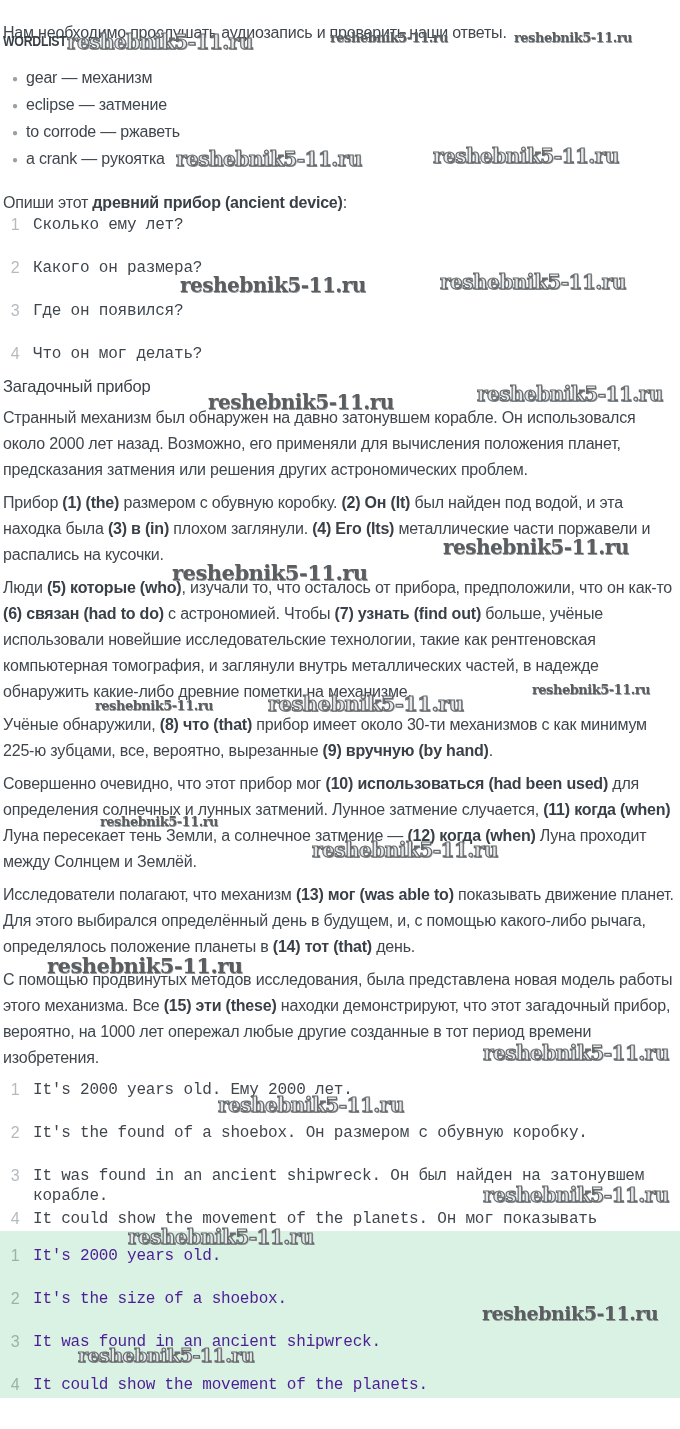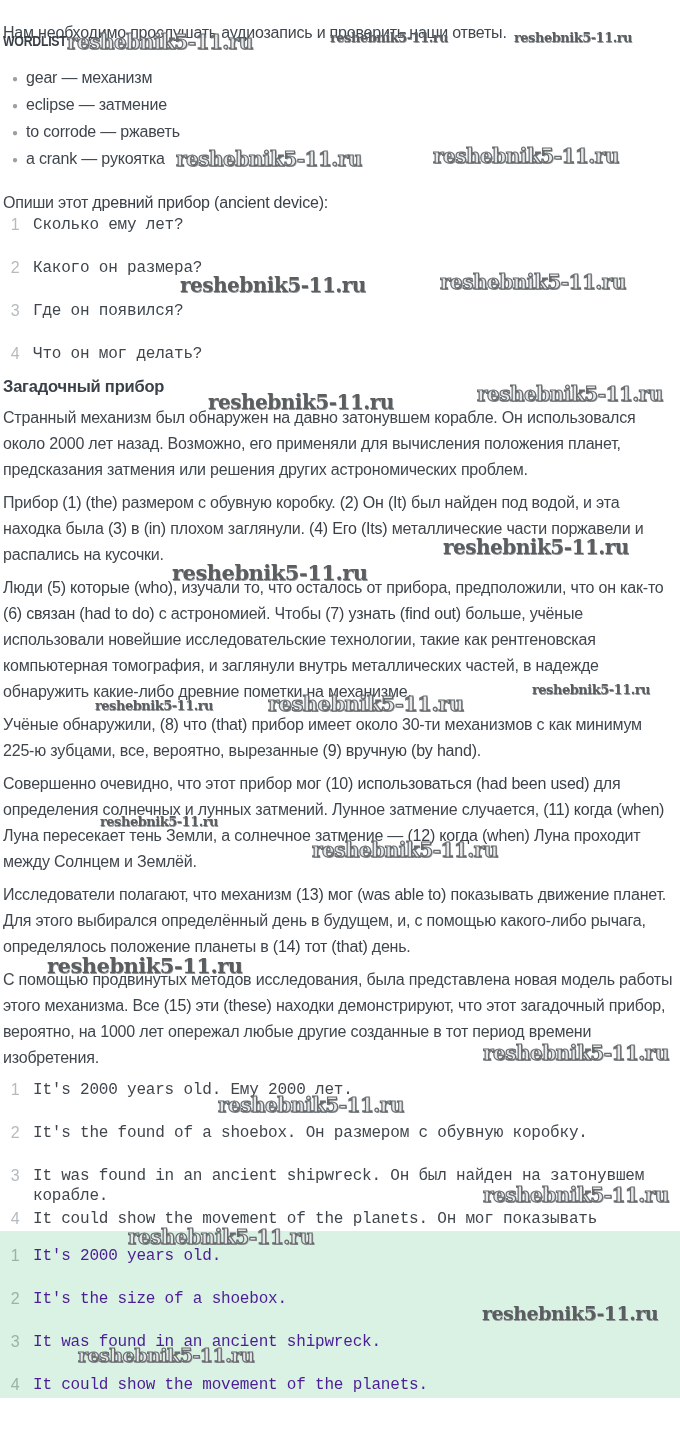--- a/index.html
+++ b/index.html
@@ -21,30 +21,30 @@
     transform:scaleX(0.88);transform-origin:left center;
     letter-spacing:-0.3px;
   }
   .wl-list{top:68px;left:3px;right:6px;list-style:none;margin:0;padding:0;}
   .wl-list li{height:27px;line-height:20px;position:relative;padding-left:23px;}
   .dot{
     position:absolute;left:9px;top:6px;
     font-size:10px;color:#9aa0a5;line-height:10px;
   }
   .prompt{top:177px;left:3px;right:6px;line-height:20px;}
-  b{font-weight:normal;color:#394048;}
+  b{font-weight:bold;color:#394048;}
   ol.numlist{list-style:none;margin:0;padding:0;}
   ol.numlist li{position:relative;height:43px;line-height:20px;}
   ol.numlist .num{
     position:absolute;left:6px;top:0;width:18px;text-align:center;
     color:#b4bbc0;
   }
   ol.numlist .txt{display:block;margin-left:33px;font-family:Liberation Mono, monospace;}
   .questions{top:215px;}
-  .art-title{top:377px;left:3px;font-weight:bold;font-size:16.5px;color:#394048;}
+  .art-title{top:377px;left:3px;font-weight:normal;font-size:16.5px;color:#394048;}
   .paras{top:405px;left:3px;right:5px;}
   .paras p{margin:0 0 7px 0;line-height:26px;}
   .answers{top:1080px;}
   .final-block{
     top:1231px;height:167px;
     background:#d9f2e3;
   }
   .final-block ol.numlist{padding-top:15px;}
   .final-block ol.numlist .num{color:#9db1a7;}
   .final-block li .txt{color:#4c1d95;}

